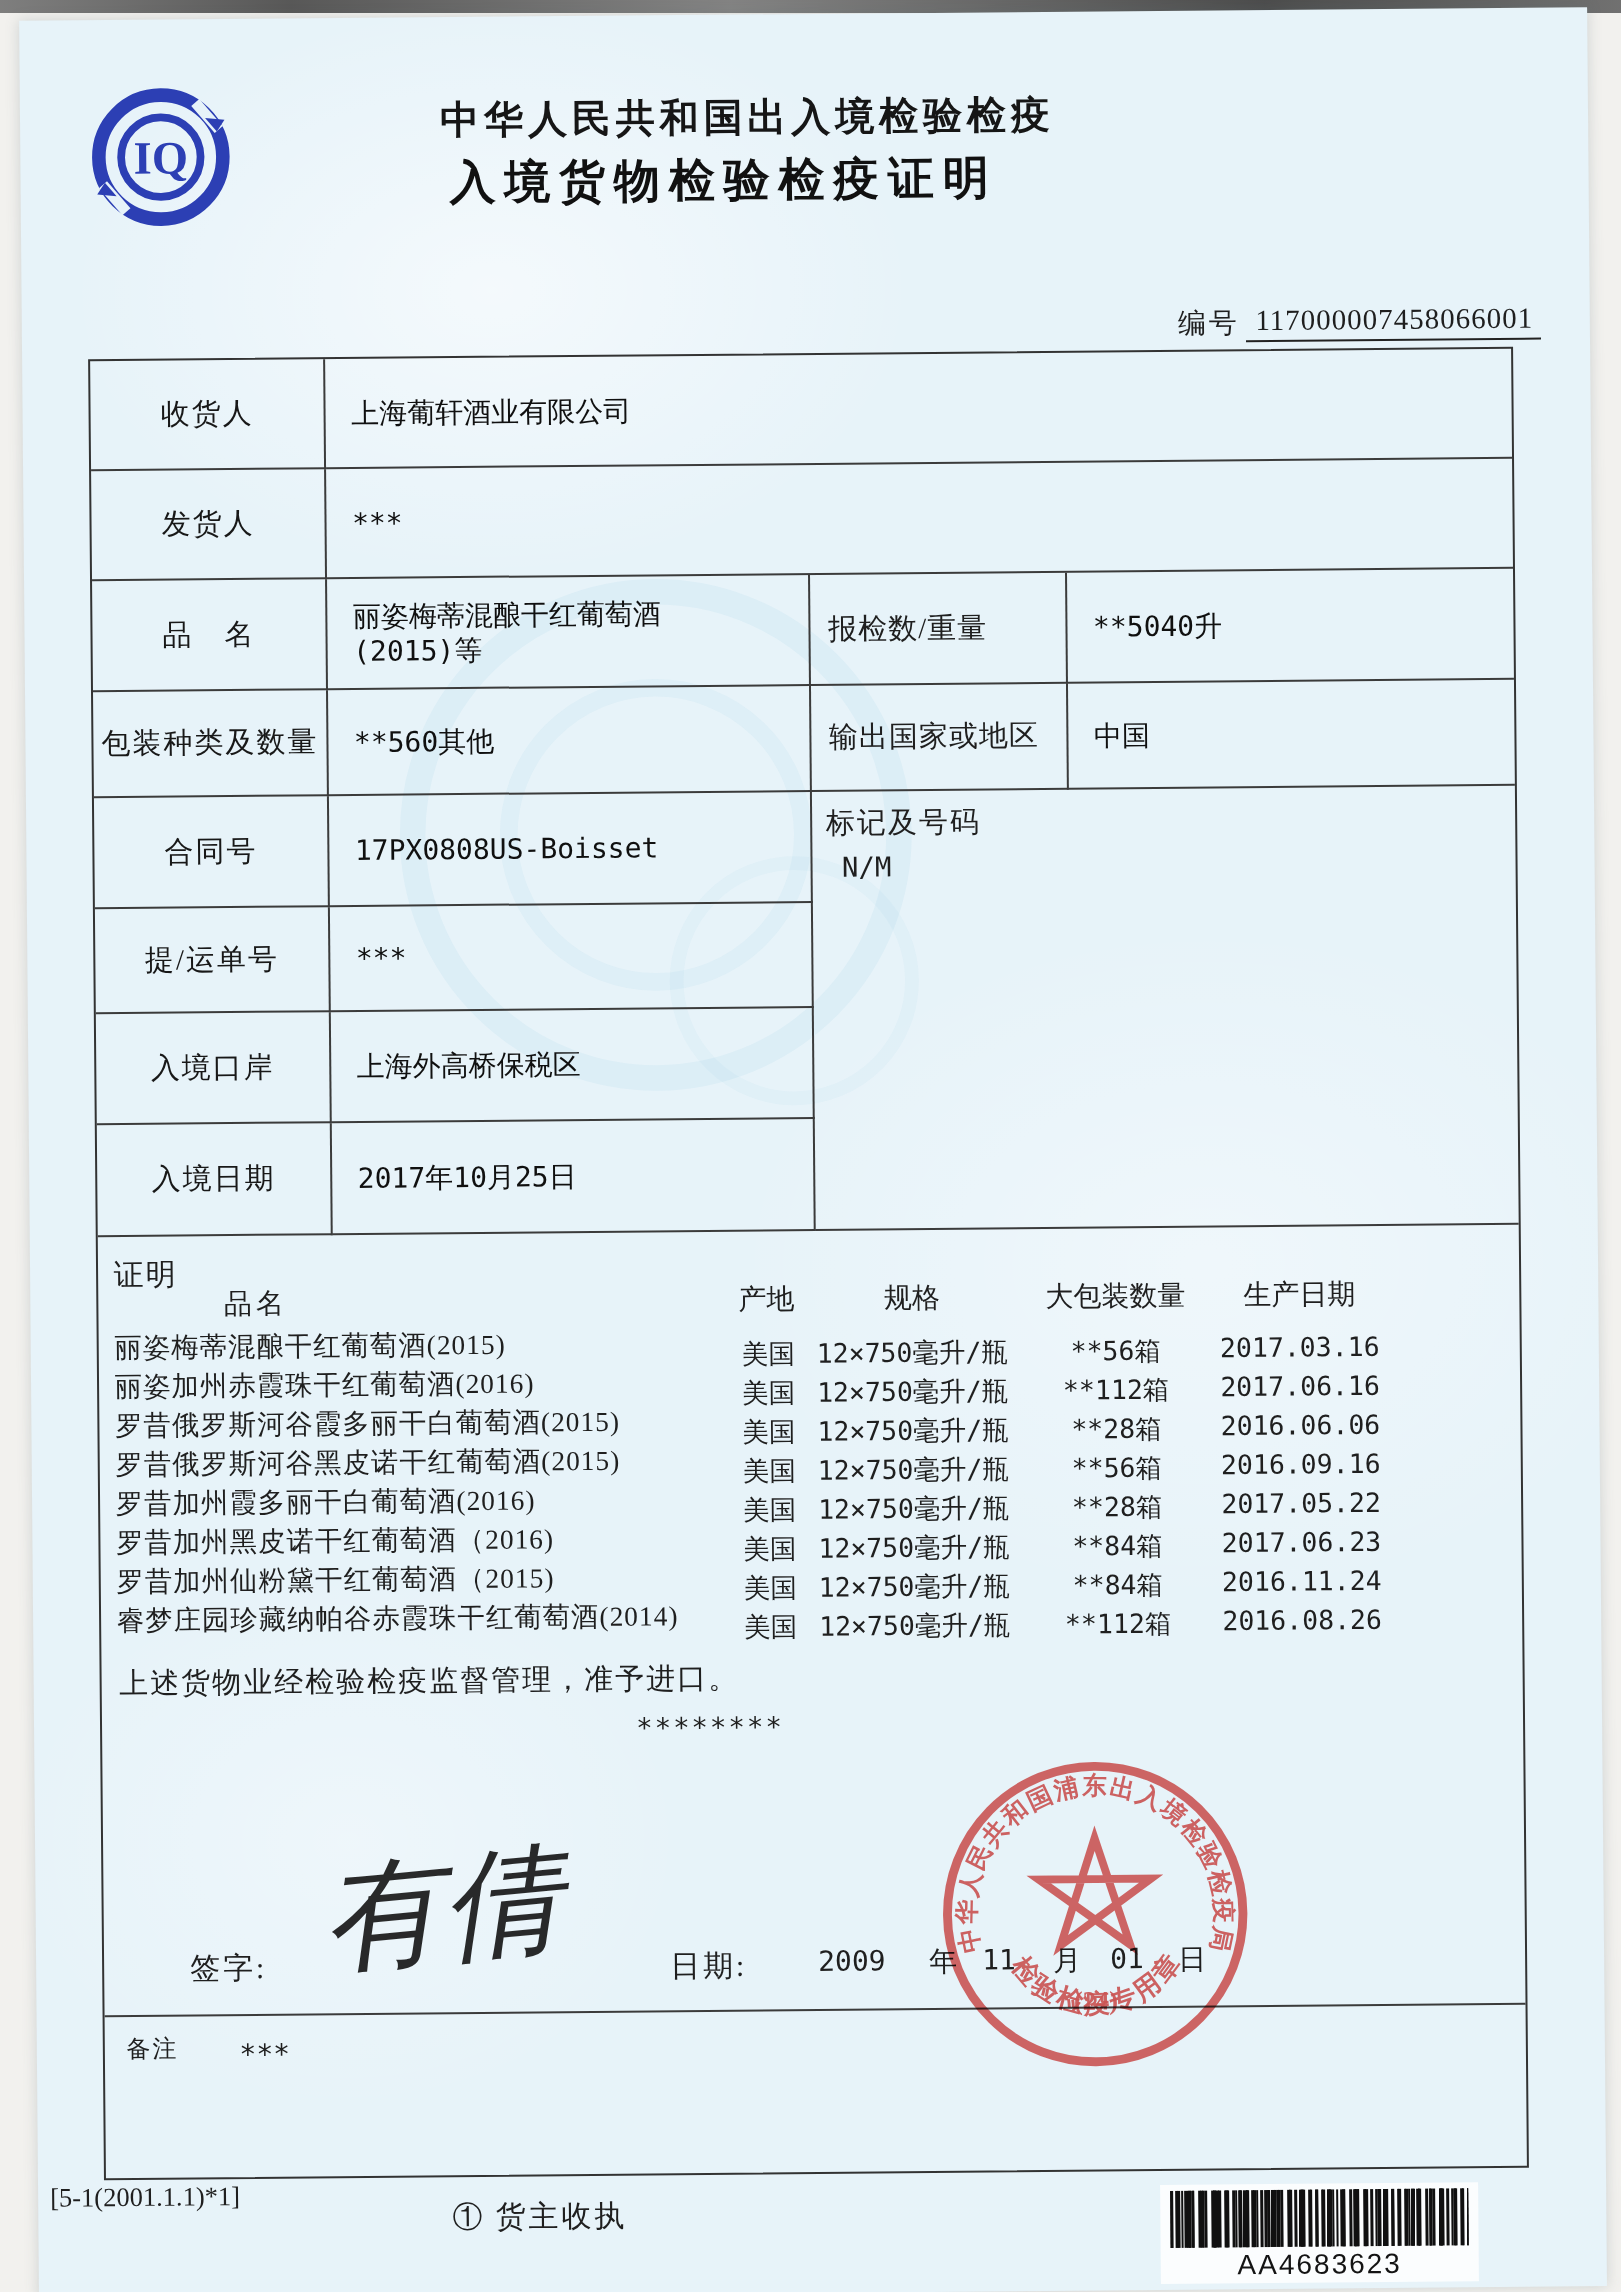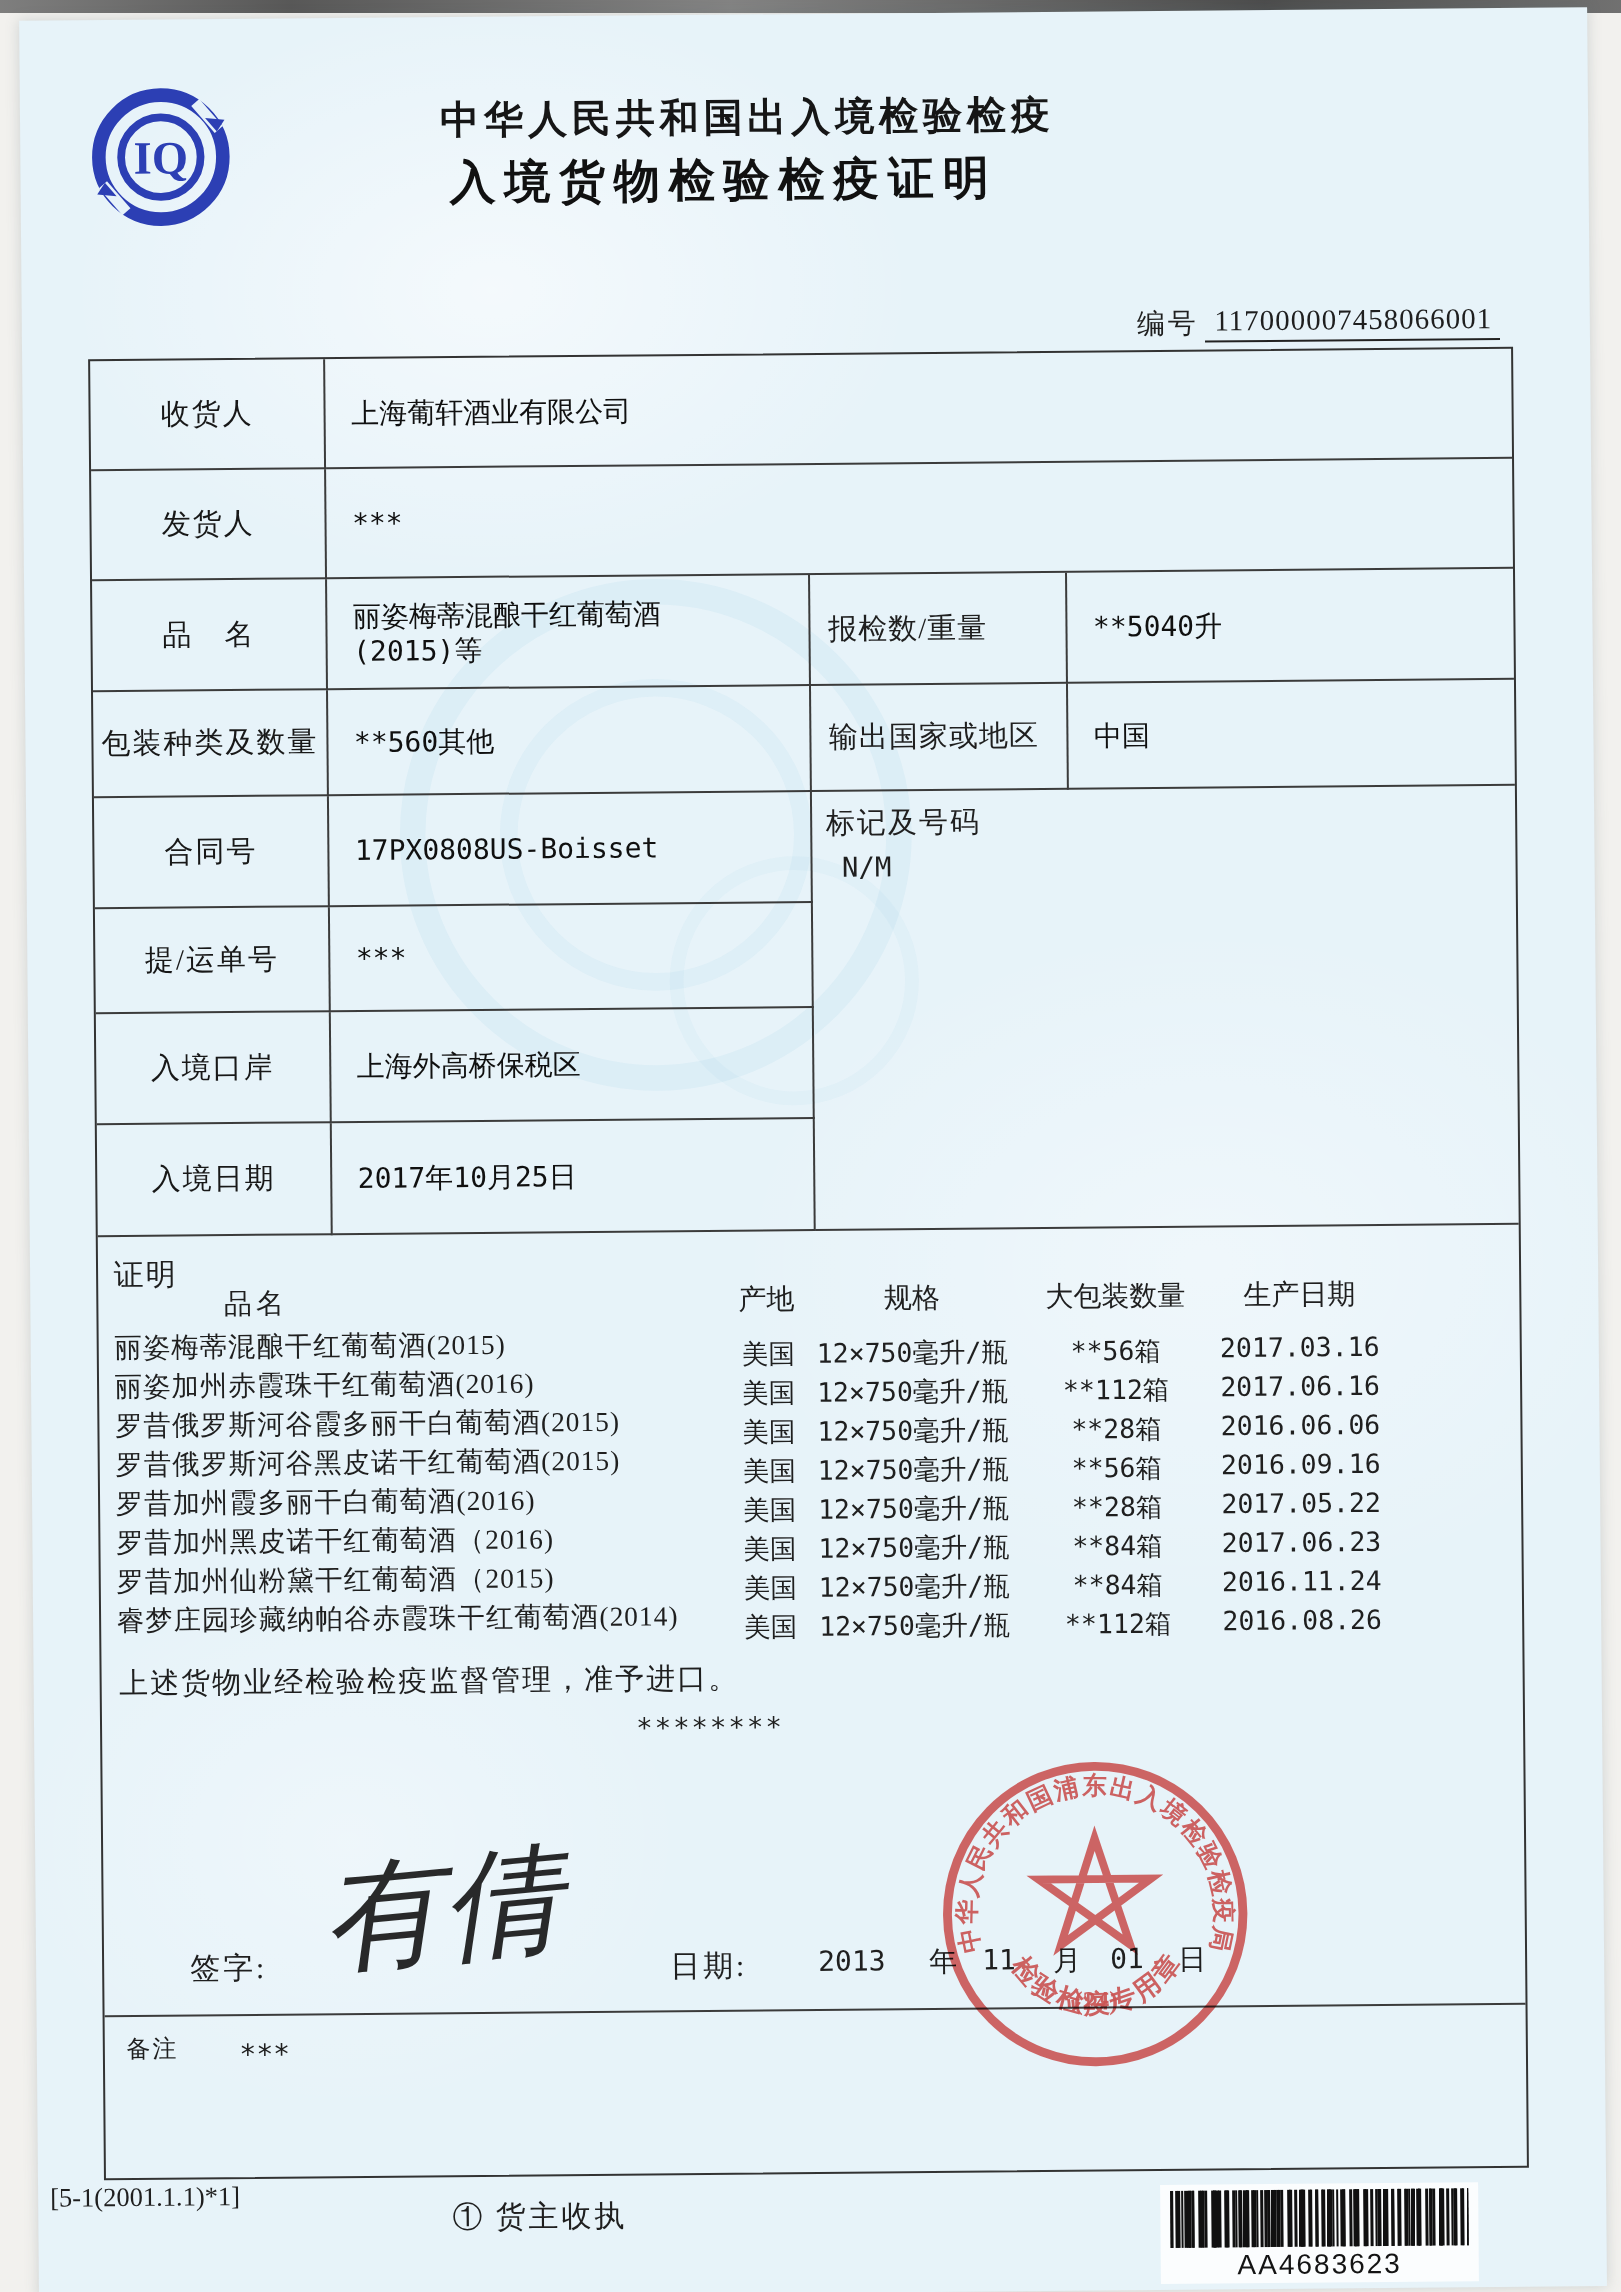--- a/index.html
+++ b/index.html
@@ -19,21 +19,21 @@
   .wm{position:absolute;left:382px;top:559px;width:549px;height:549px;opacity:.6;}
   
   .logo{position:absolute;left:90px;top:74px;width:155px;height:155px;}
   
   .t1{position:absolute;left:289px;top:90px;width:931px;text-align:center;
       font-size:39px;font-weight:700;letter-spacing:4.9px;color:#161616;}
   .t2{position:absolute;left:289px;top:149px;width:882px;text-align:center;
       font-size:46px;font-weight:700;letter-spacing:8.8px;color:#111;}
   
   .docnum{position:absolute;left:1142px;top:308px;display:flex;align-items:flex-end;}
-  .docnum .nl{font-size:28px;letter-spacing:2.9px;font-family:"Liberation Serif",serif;}
+  .docnum .nl{font-size:28px;letter-spacing:2.9px;font-family:"Liberation Serif",serif;margin-left:41px;}
   .docnum .nv{font-size:29px;font-family:"Liberation Serif",serif;letter-spacing:1px;
       border-bottom:2px solid #222;padding:0 7.8px 2.9px 9.8px;margin-left:5.9px;}
   
   .tbl{position:absolute;left:93px;top:353px;width:1421px;border:2.9px solid #333;
       display:grid;grid-template-columns:235px 483px 257px 446px;
       grid-template-rows:110px 110px 111px 106px 111px 105px 111px 112px 780px 161px;
       background:transparent;}
   .cell{display:flex;align-items:center;}
   .br{border-right:2px solid #3b3b3b;}
   .bb{border-bottom:2px solid #3b3b3b;}
@@ -288,21 +288,21 @@
             </div>
           </div>
       </div>
       <div class="statement">上述货物业经检验检疫监督管理，准予进口。</div>
       <div class="asterisks">********</div>
 
       <div class="sigrow">
         <span class="slab">签字:</span>
         <span class="sname">有倩</span>
         <span class="dlab">日期:</span>
-        <span class="dtok" style="left:714px">2013</span>
+        <span class="dtok" style="left:714px">2009</span>
         <span class="dunit" style="left:825px">年</span>
         <span class="dtok" style="left:878px">11</span>
         <span class="dunit" style="left:949px">月</span>
         <span class="dtok" style="left:1006px">01</span>
         <span class="dunit" style="left:1074px">日</span>
       </div>
     </div>
 
     <div class="cell remarks" style="grid-area:10/1/11/5">
       <span class="rl">备注</span>

